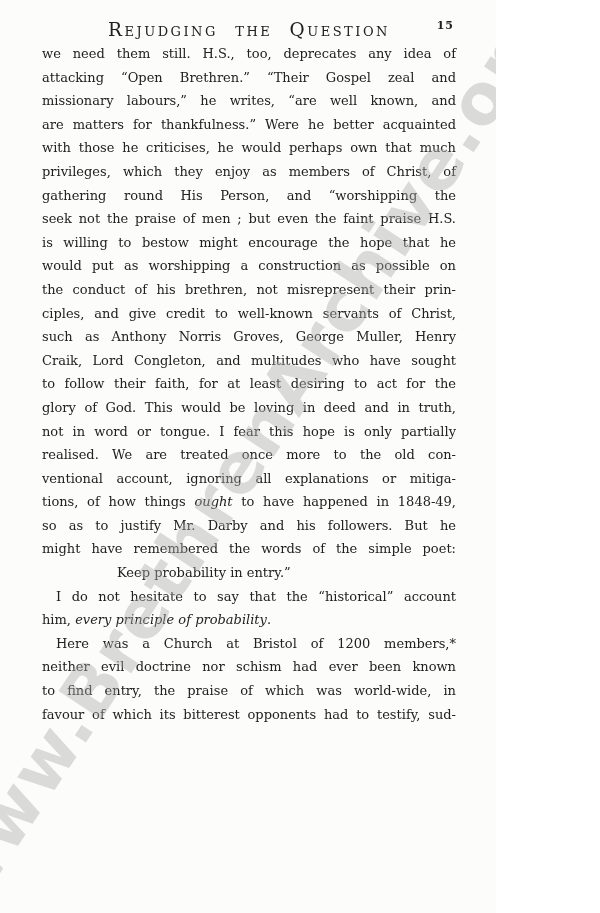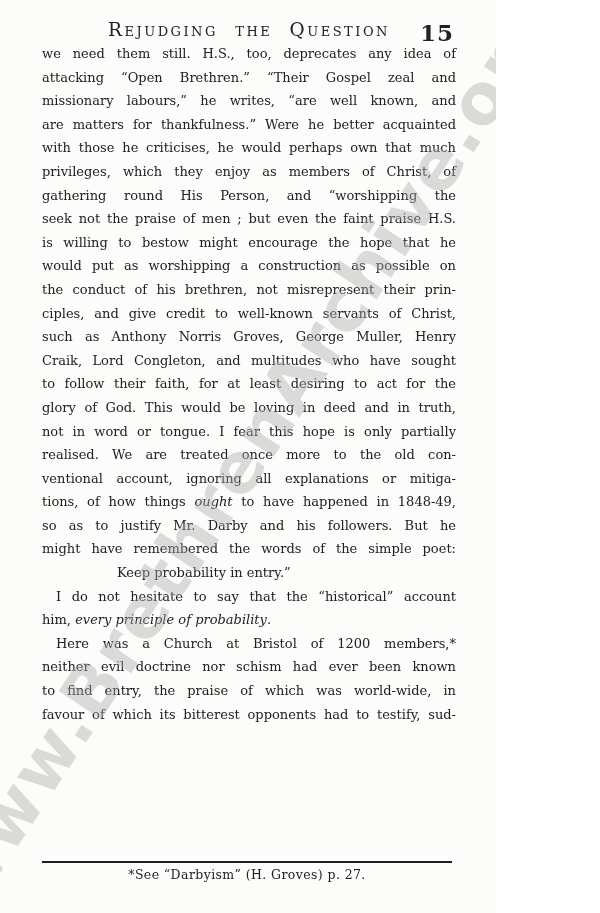--- a/index.html
+++ b/index.html
@@ -22,21 +22,21 @@
   }
   .header-title {
     font-variant:small-caps;
     font-size:18.5px;
     letter-spacing:2.5px;
     word-spacing:9px;
     color:var(--ink,#212121);
   }
   .page-number {
     position:absolute; right:2px; top:0;
-    font-size:23px;
+    font-size:11px;
     font-weight:bold;
     letter-spacing:1px;
   }
   
   .body-text {
     position:absolute; top:42px; left:42px; right:40px;
     font-size:13px;
     line-height:23.6px;
     color:var(--ink,#212121);
   }
@@ -119,20 +119,16 @@
       <div class="line">might have remembered the words of the simple poet:</div>
       <div class="line no-just" style="padding-left: 75px;">Keep probability in entry.”</div>
       <div class="line indent">I do not hesitate to say that the “historical” account</div>
       <div class="line no-just">him, <i>every principle of probability</i>.</div>
       <div class="line indent">Here was a Church at Bristol of 1200 members,*</div>
       <div class="line">neither evil doctrine nor schism had ever been known</div>
       <div class="line">to find entry, the praise of which was world-wide, in</div>
       <div class="line">favour of which its bitterest opponents had to testify, sud-</div>
     </main>
 
-  <div class="footnote">
-    <div class="footnote-rule"></div>
-    <div class="footnote-text">*See “Darbyism” (H. Groves) p. 27.</div>
-  </div>
 
   <div class="watermark">www.BrethrenArchive.org</div>
 
 </div>
 
 </body></html>

